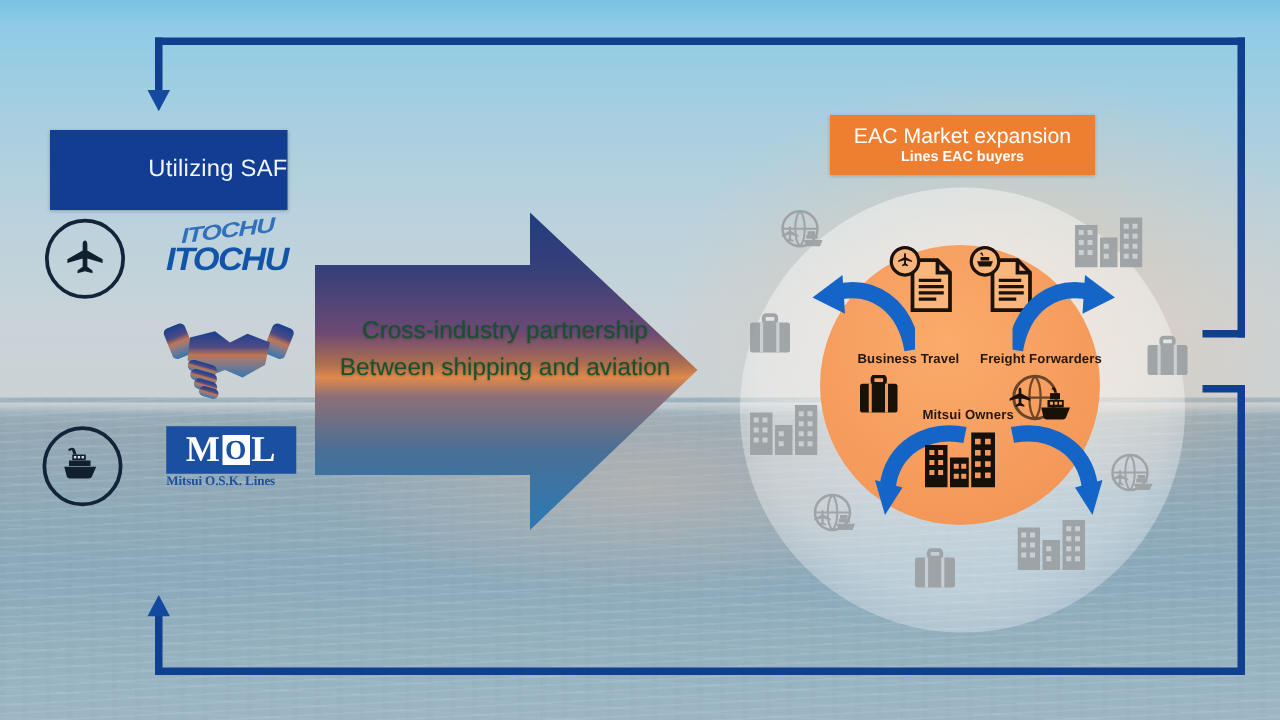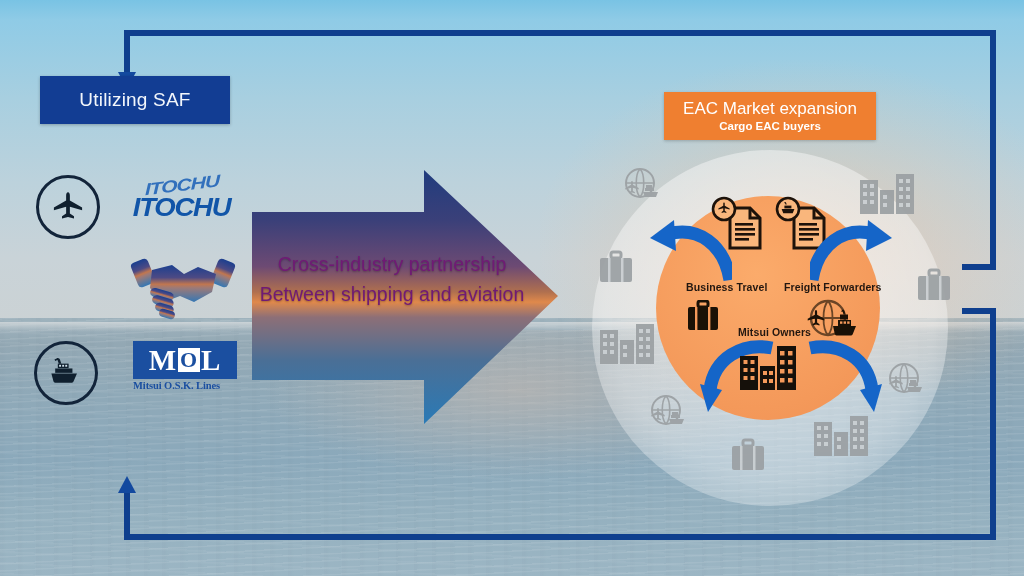--- a/index.html
+++ b/index.html
@@ -55,22 +55,22 @@
   .mol .letters{font-family:"Liberation Serif", serif;font-weight:bold;font-size:29px;
     color:#fff;letter-spacing:1px;display:flex;align-items:center;}
   .mol .obox{background:#fff;color:#1b4fa0;width:22px;height:24px;display:inline-flex;
     align-items:center;justify-content:center;margin:0 1px;font-size:22px;}
   .mol .sub{position:absolute;left:0;top:39px;width:104px;text-align:left;
     font-family:"Liberation Serif", serif;font-size:10.5px;color:#1b4fa0;font-weight:bold;letter-spacing:-.1px;}
 
   
   .bigarrow{position:absolute;left:252px;top:162px;width:306px;height:270px;}
   .bigarrow svg{display:block;}
-  .arrow-txt{position:absolute;left:244px;top:249px;width:296px;text-align:center;
-    color:#701a75;font-size:19.5px;line-height:30px;text-shadow:0 1px 2px rgba(0,0,0,.28);}
+  .arrow-txt{position:absolute;left:256px;top:249px;width:296px;text-align:center;
+    color:#14532d;font-size:19.5px;line-height:30px;text-shadow:0 1px 2px rgba(0,0,0,.28);}
 
   
   .haloc{position:absolute;left:592px;top:150px;width:356px;height:356px;border-radius:50%;
     background:radial-gradient(circle at 50% 45%, rgba(255,255,255,.62), rgba(255,255,255,.42) 62%, rgba(255,255,255,.12) 88%, rgba(255,255,255,0) 100%);}
   .orangec{position:absolute;left:656px;top:196px;width:224px;height:224px;border-radius:50%;
     background:radial-gradient(circle at 45% 35%, #fbab6b, #f4995a 70%, #ef9154 100%);}
   .ghosticon{position:absolute;color:#9ba0a3;opacity:.92;}
   .cyclabel{position:absolute;color:#231710;font-size:10.5px;font-weight:bold;
     letter-spacing:.1px;white-space:nowrap;}
   .orange-head{position:absolute;left:664px;top:92px;width:212px;height:48px;background:#ef7f30;
@@ -98,21 +98,21 @@
   <div class="wire-dark" style="left:990px;top:30px;width:6px;height:240px;"></div>
   <div class="wire-dark" style="left:962px;top:264px;width:34px;height:6px;"></div>
 
   <div class="wire-dark" style="left:962px;top:308px;width:34px;height:6px;"></div>
   <div class="wire-dark" style="left:990px;top:308px;width:6px;height:232px;"></div>
 
   <div class="wire-dark" style="left:124px;top:534px;width:872px;height:6px;"></div>
   <div class="wire-dark" style="left:124px;top:490px;width:6px;height:48px;"></div>
   <div class="arrow-up" style="left:118px;top:476px;"></div>
 
-  <div class="bluebox" style="left:40px;top:76px;width:190px;height:48px;">
+  <div class="bluebox" style="left:40px;top:104px;width:190px;height:64px;justify-content:flex-end;">
     <span>Utilizing SAF</span>
   </div>
 
   <div class="iconcircle" style="left:36px;top:175px;width:58px;height:58px;">
     <svg width="36" height="36" viewBox="0 0 24 24" aria-hidden="true">
       <path fill="currentColor" d="M12 2.2c-.8 0-1.25 1-1.25 2.3v3.1L2.6 12.3v1.9l8.15-2.3v4.4L8 18.2v1.5l4-1.05 4 1.05v-1.5l-2.75-1.9v-4.4l8.15 2.3v-1.9l-8.15-4.7V4.5C13.25 3.2 12.8 2.2 12 2.2z"></path>
     </svg>
   </div>
 
   <div class="itochu">
@@ -459,16 +459,16 @@
             <rect x="48" y="27" width="4.5" height="4.5"></rect>
             <rect x="40" y="36" width="4.5" height="4.5"></rect>
             <rect x="48" y="36" width="4.5" height="4.5"></rect>
           </g>
     </g>
       </svg>
   </div>
 
   <div class="orange-head">
     <div class="t1">EAC Market expansion</div>
-    <div class="t2">Cargo EAC buyers</div>
+    <div class="t2">Lines EAC buyers</div>
   </div>
 
 </div>
 
 </body></html>

